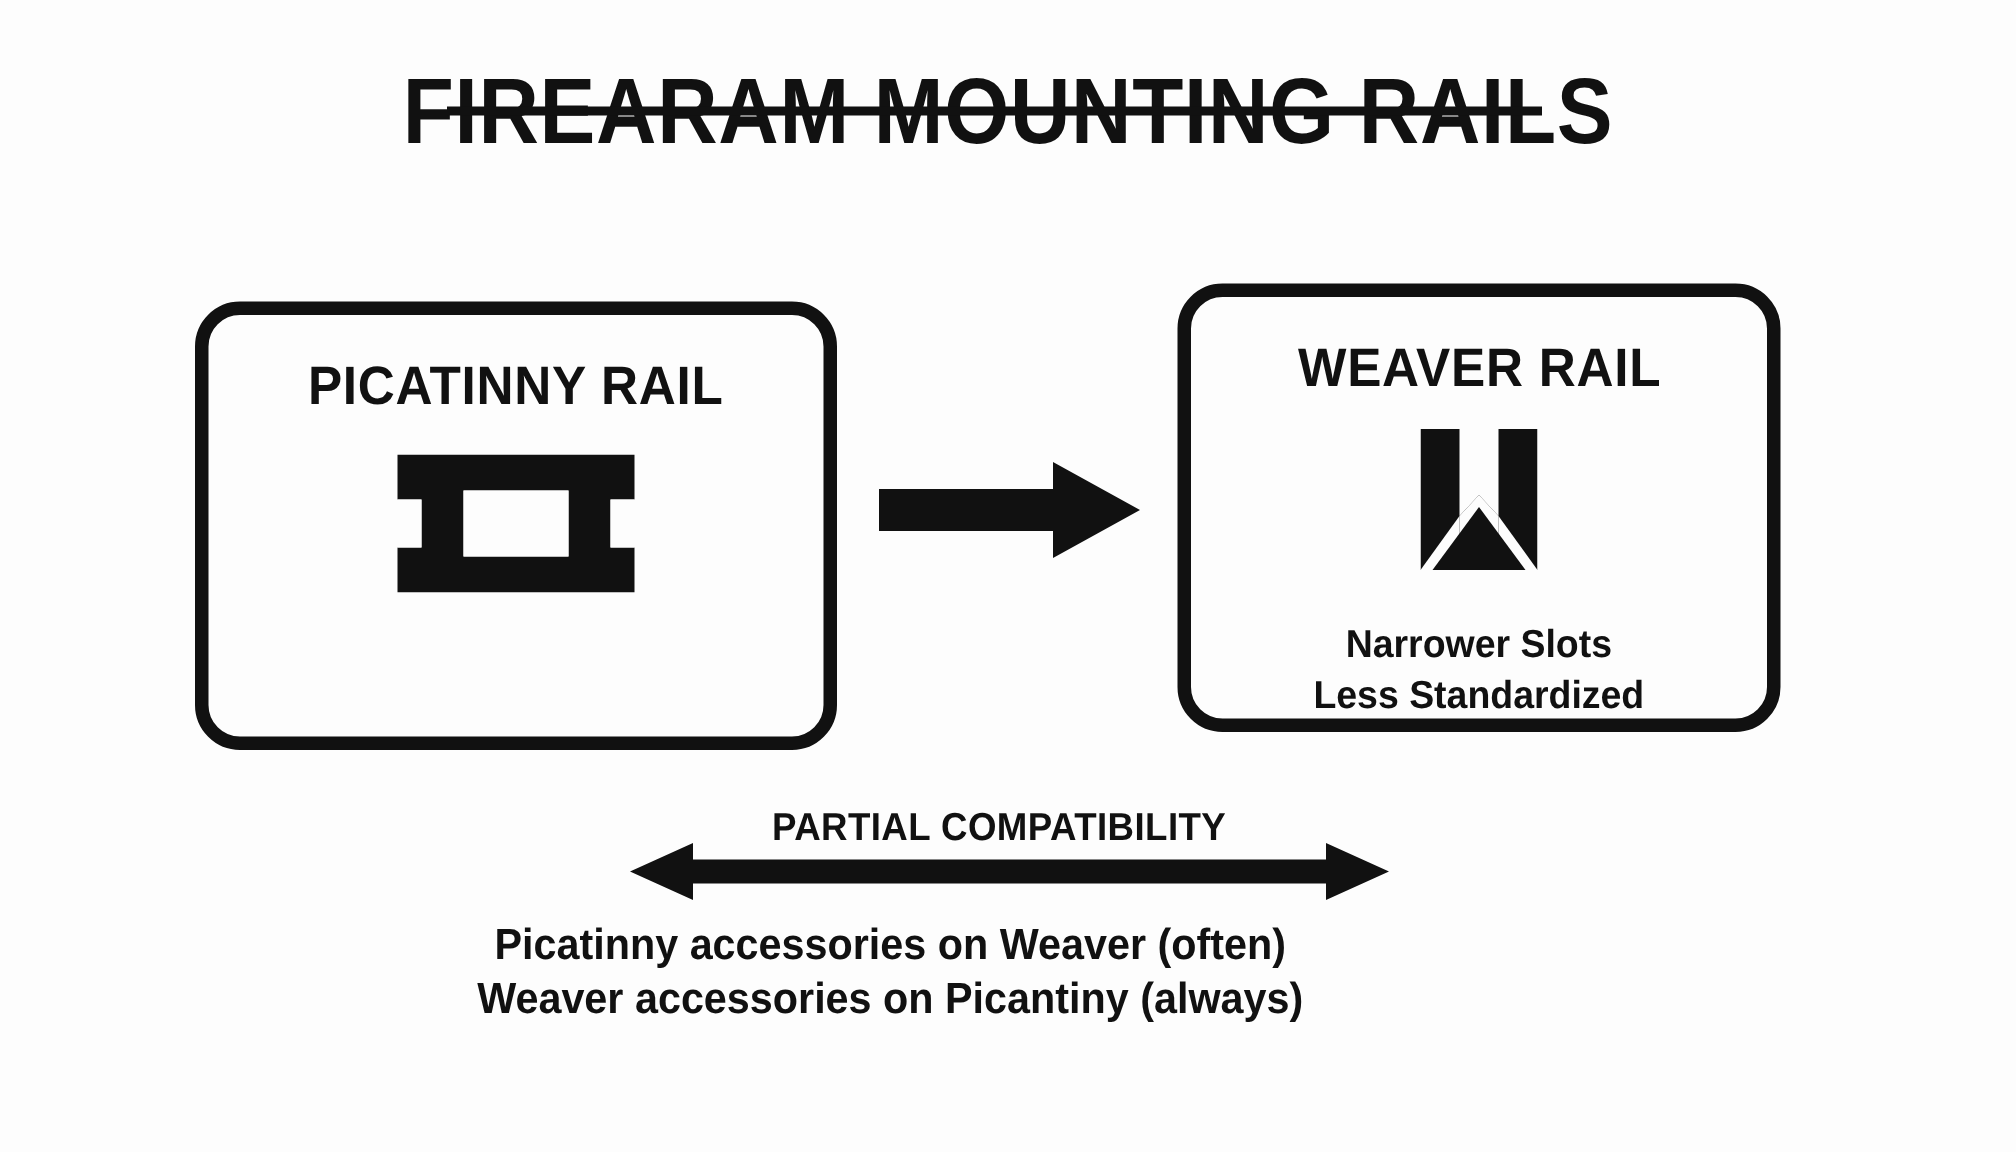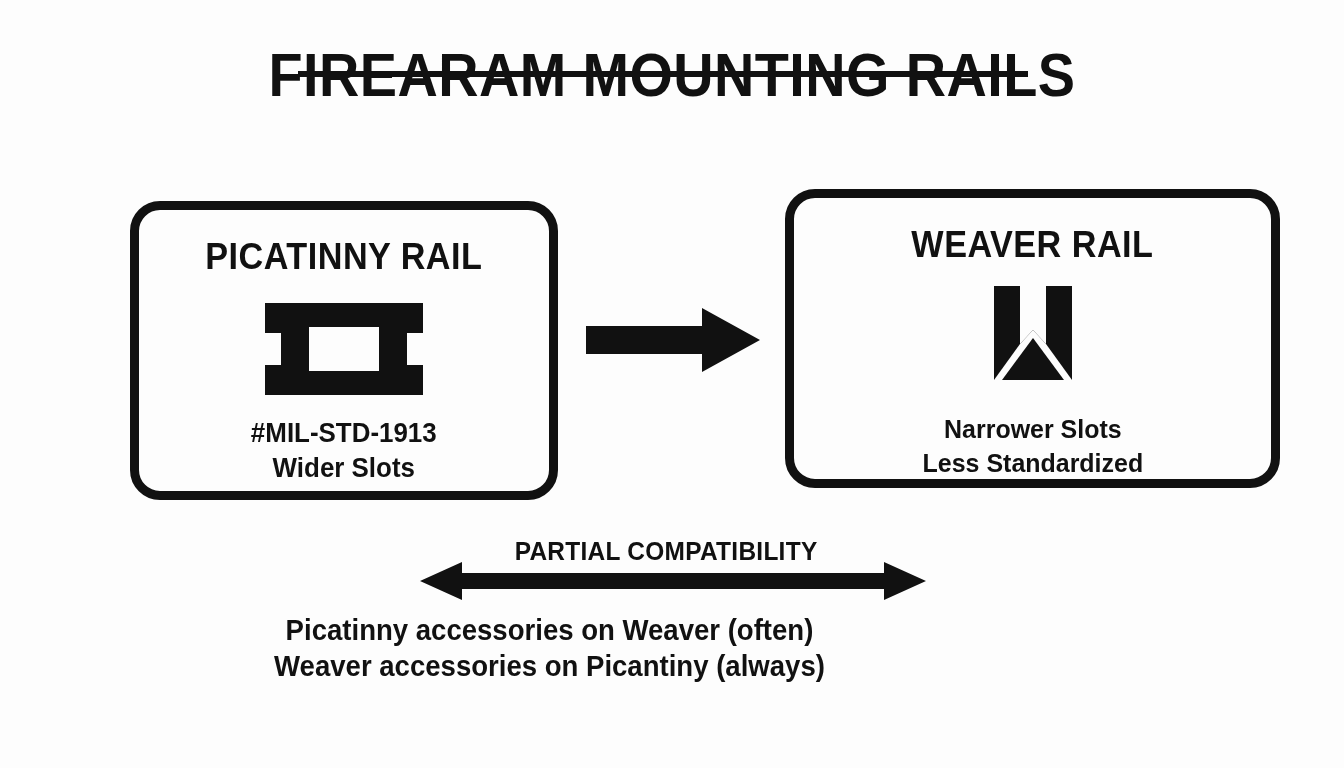--- a/index.html
+++ b/index.html
@@ -65,21 +65,21 @@
   #card-picatinny {
     left: 130px;
     top: 190px;
     width: 428px;
     height: 299px;
     margin-top: 11px;
   }
   #card-weaver {
     left: 785px;
     top: 189px;
-    width: 495px;
+    width: 402px;
     height: 299px;
   }
   .card-inner {
     position: absolute;
     left: 0;
     top: 0;
     width: 100%;
     height: 100%;
     display: flex;
     flex-direction: column;
@@ -156,20 +156,21 @@
     height: 38px;
   }
 
   
   #footnotes {
     position: absolute;
     left: 0;
     top: 612px;
     width: 1099px;
     text-align: center;
+    padding-left: 44px;
   }
   .footnote-line {
     display: block;
     font-family: "Liberation Sans Narrow", "Liberation Sans", sans-serif;
     font-size: 29px;
     font-weight: 700;
     line-height: 36px;
     white-space: nowrap;
     transform: scaleX(0.95);
   }
@@ -191,24 +192,20 @@
       <div class="card-icon">
         <svg width="178" height="92" viewBox="0 0 178 92" aria-hidden="true">
           <path fill="#111111" fill-rule="evenodd" d="M10 0 H168 V30 H152 V62 H168 V92 H10 V62 H26 V30 H10 Z
                    M54 24 H124 V68 H54 Z"></path>
           <rect x="10" y="30" width="16" height="32" fill="#fdfdfd"></rect>
           <rect x="152" y="30" width="16" height="32" fill="#fdfdfd"></rect>
           <rect x="54" y="24" width="70" height="44" fill="#fdfdfd"></rect>
         </svg>
       </div>
 
-      <div class="card-notes">
-        <span class="card-note-line">#MIL-STD-1913</span>
-        <span class="card-note-line">Wider Slots</span>
-      </div>
     </div>
   </div>
 
   <div id="transition-arrow">
     <svg width="174" height="64" viewBox="0 0 174 64" aria-hidden="true">
       <path fill="#111111" d="M0 18 H116 V0 L174 32 L116 64 V46 H0 Z"></path>
     </svg>
   </div>
 
   <div class="card" id="card-weaver">

